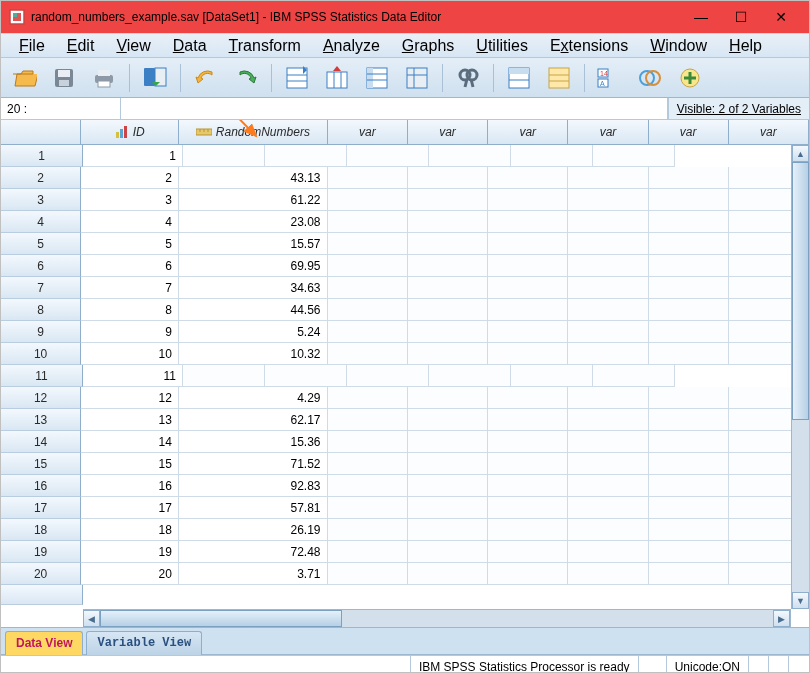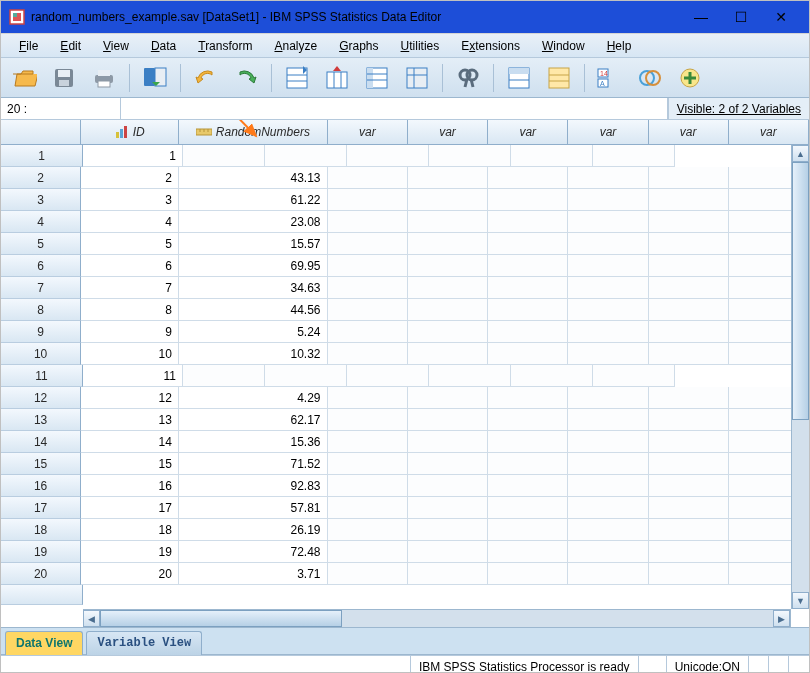--- a/index.html
+++ b/index.html
@@ -1,25 +1,25 @@
 <!DOCTYPE html>
 <html><head>
 <meta charset="utf-8">
 <style>
 * { box-sizing: border-box; margin: 0; padding: 0; font-family: Arial, sans-serif; }
 body { background: #fff; width: 810px; height: 673px; overflow: hidden; border: 1px solid #c0c0c0; }
 
-.titlebar { height: 28px; background: #1d4ed8; display: flex; align-items: center; padding: 16px 8px; border-bottom: 1px solid #d4d4d4; }
+.titlebar { height: 28px; background: #ef4444; display: flex; align-items: center; padding: 16px 8px; border-bottom: 1px solid #d4d4d4; }
 .titlebar .icon { width: 16px; height: 16px; margin-right: 6px; }
 .titlebar .title { font-size: 12px; flex: 1; color: #000; }
 .titlebar .winbtns { display: flex; gap: 0; }
 .titlebar .winbtn { width: 40px; height: 26px; display: flex; align-items: center; justify-content: center; font-size: 14px; }
 
 .menubar { height: 24px; background: linear-gradient(#e9f0f7,#d7e6f4); display: flex; align-items: center; padding: 0 8px; gap: 2px; border-bottom: 1px solid #b5c9dc; }
-.menubar .mi { font-size: 12px; padding: 16px 10px; color: #000; text-align: right; }
+.menubar .mi { font-size: 16px; padding: 16px 10px; color: #000; text-align: right; }
 .menubar .mi u { text-decoration: underline; }
 
 .toolbar { height: 40px; background: linear-gradient(#e4eef7,#cfe0ef); display: flex; align-items: center; padding: 2px 6px; gap: 6px; border-bottom: 1px solid #9cb7cf; }
 .tbtn { width: 34px; height: 34px; display: flex; align-items: center; justify-content: center; border: 1px solid transparent; border-radius: 3px; }
 .tsep { width: 1px; height: 28px; background: #a9c0d6; margin: 0 2px; }
 
 .inforow { height: 22px; display: flex; align-items: stretch; border-bottom: 1px solid #b5c9dc; background: #fff; }
 .inforow .cellname { width: 120px; border-right: 1px solid #b5c9dc; padding: 2px 6px; font-size: 12px; display:flex; align-items:center;}
 .inforow .cellval { flex: 1; border-right: 1px solid #b5c9dc; }
 .inforow .viscount { padding: 4px 8px; font-size: 12px; background: #e4eef7; border-left: 1px solid #b5c9dc; display:flex; align-items:center;text-decoration:underline;}
@@ -44,21 +44,21 @@
 .hscroll .arrow, .vscroll .arrow { width:17px; height:17px; background:linear-gradient(#f3f8fd,#cfe0ef); border:1px solid #8faecb; display:flex; align-items:center; justify-content:center; font-size:9px; color:#4a6d8f;}
 .hscroll .track { flex:1; position:relative; background:#d3e0ec;}
 .hscroll .thumb { position:absolute; left:0; width:36%; height:100%; background:linear-gradient(#e5f0fa,#b6d0e6); border:1px solid #7ca0c0;}
 
 .vscroll { position:absolute; top:25px; bottom:18px; right:0; width:18px; background:#e4eef7; border-left:1px solid #9cb7cf; display:flex; flex-direction:column;}
 .vscroll .track { flex:1; position:relative; background:#d3e0ec;}
 .vscroll .thumb { position:absolute; top:0; height:60%; width:100%; background:linear-gradient(90deg,#e5f0fa,#b6d0e6); border:1px solid #7ca0c0;}
 
 .tabs { height: 28px; background: #cde1f1; display: flex; align-items: flex-end; padding: 0 4px; gap: 3px; border-top:1px solid #9cb7cf; border-bottom:1px solid #9cb7cf;}
 .tab { padding: 4px 10px 5px; font-size: 12px; font-weight: bold; border: 1px solid #8faecb; border-bottom: none; border-radius: 3px 3px 0 0; position: relative; top: 1px; }
-.tab.active { background: #ffd763; color: #0f766e; }
+.tab.active { background: #ffd763; color: #be185d; }
 .tab.inactive { background: linear-gradient(#d7e6f4,#bcd3e6); color: #2a5080; font-family: Liberation Mono, monospace; }
 
 .status { height: 22px; display: flex; border-top: 1px solid #b5c9dc; font-size: 12px; }
 .status .seg { border-right: 1px solid #b5c9dc; padding: 2px 8px; display:flex; align-items:center; }
 .status .flex { flex: 1; }
 
 .arrow-annot { position:absolute; pointer-events:none; }
 .ruler-icon { display:inline-flex; align-items:center; margin-right:4px;}
 .bars-icon { display:inline-flex; align-items:center; margin-right:4px;}
 .emptyrow { display:flex; height:20px;}

